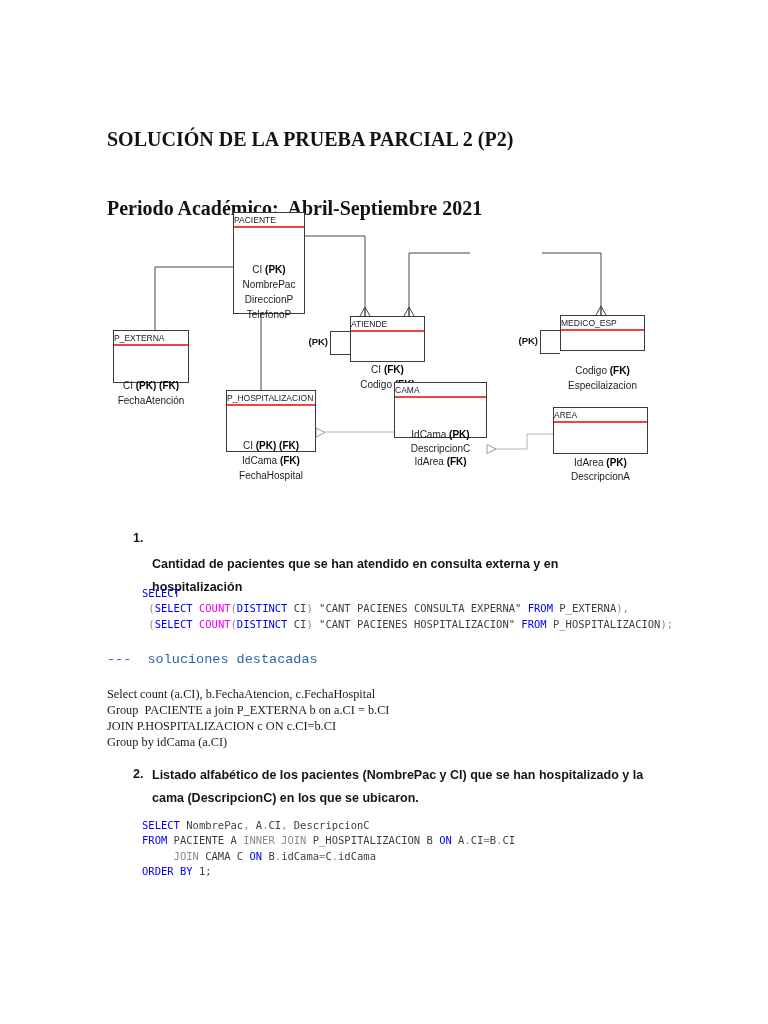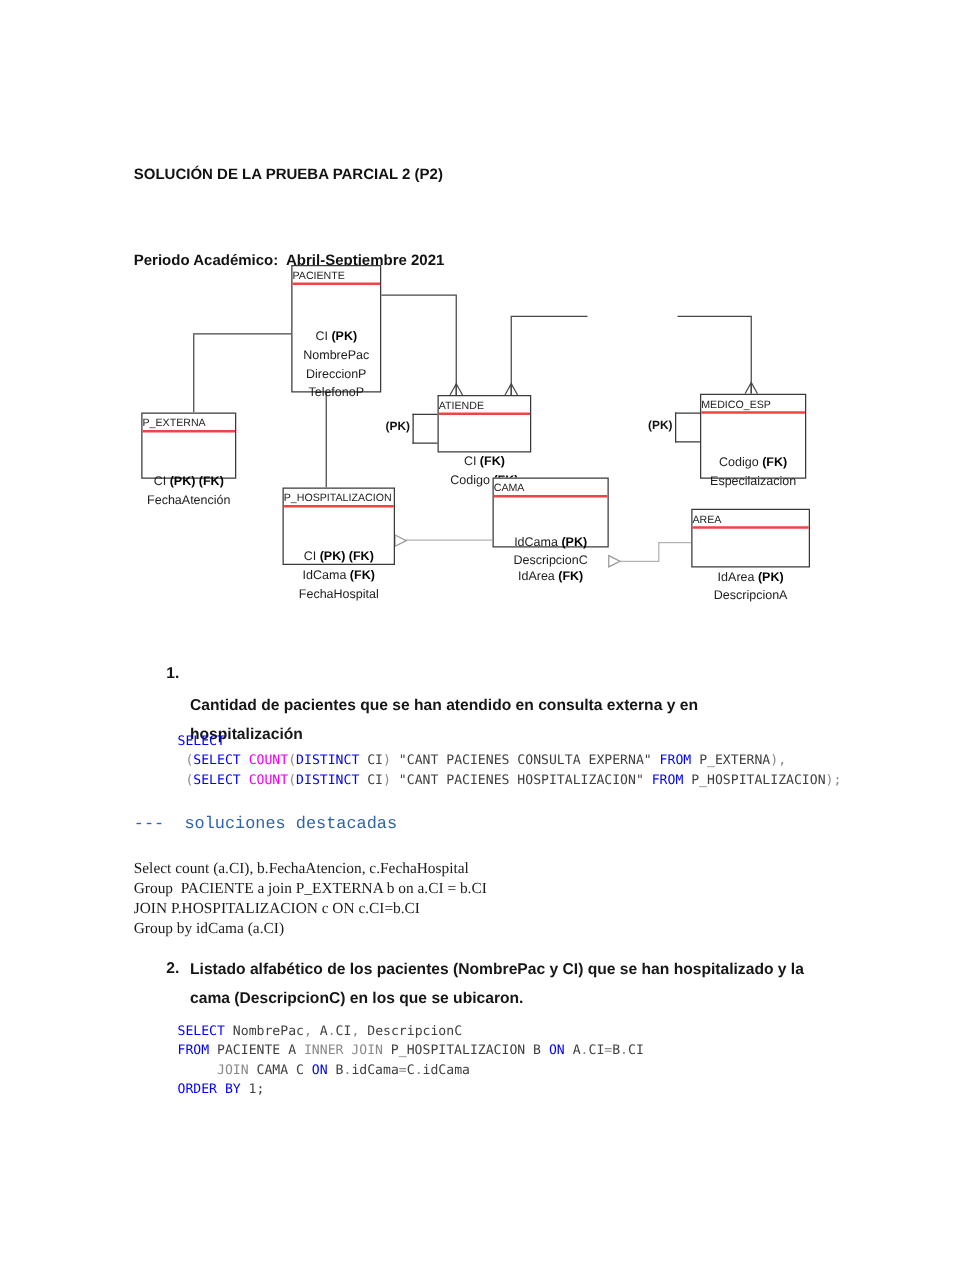--- a/index.html
+++ b/index.html
@@ -1,20 +1,20 @@
 <!DOCTYPE html>
 <html><head>
 <meta charset="utf-8">
 <style>
   html,body{margin:0;padding:0;background:#ffffff;}
   .page{position:relative;width:768px;height:1024px;background:#ffffff;overflow:hidden;
         font-family:"Liberation Sans",sans-serif;}
   
-  .doc-title{position:absolute;left:107px;top:82px;font-family:Liberation Sans, sans-serif;
-             font-weight:bold;font-size:12px;line-height:23px;color:#121212;white-space:pre;}
+  .doc-title{position:absolute;left:107px;top:82px;font-family:Liberation Serif, serif;
+             font-weight:bold;font-size:20px;line-height:23px;color:#121212;white-space:pre;}
   
   svg.connectors{position:absolute;left:0;top:0;pointer-events:none;}
   .entity{position:absolute;background:#fff;border:1px solid #3a3a3a;box-sizing:border-box;}
   .ehead{border-bottom:2px solid #ef4444;text-align:left;font-size:8.5px;color:#222;
          padding:2px 0 1px 0;white-space:nowrap;}
   .ebody{text-align:center;font-size:10px;color:#1c1c1c;margin-top:29px;}
   .attr{line-height:15px;white-space:nowrap;}
   .pk-side{position:absolute;font-size:9.5px;font-weight:bold;color:#111;text-align:right;}
   .pk-bracket{position:absolute;border:1px solid #3a3a3a;border-right:none;box-sizing:border-box;}
   
@@ -84,21 +84,21 @@
   <div class="entity" style="left:350px;top:316px;width:75px;height:46px">
     <div class="ehead">ATIENDE</div>
     <div class="ebody" style="padding-top:2px">
       <div class="attr" style="line-height:14.5px"><span class="c-n">CI </span><span class="c-b">(FK)</span></div>
       <div class="attr" style="line-height:14.5px"><span class="c-n">Codigo </span><span class="c-b">(FK)</span></div>
     </div>
   </div>
   <div class="pk-side" style="left:302px;top:336px;width:26px">(PK)</div>
   <div class="pk-bracket" style="left:330px;top:331px;width:20px;height:24px"></div>
 
-  <div class="entity" style="left:560px;top:315px;width:85px;height:68px">
+  <div class="entity" style="left:560px;top:315px;width:85px;height:36px">
     <div class="ehead">MEDICO_ESP</div>
     <div class="ebody" style="padding-top:3px">
       <div class="attr"><span class="c-n">Codigo </span><span class="c-b">(FK)</span></div>
       <div class="attr"><span class="c-n">Especilaizacion</span></div>
     </div>
   </div>
   <div class="pk-side" style="left:512px;top:335px;width:26px">(PK)</div>
   <div class="pk-bracket" style="left:540px;top:330px;width:20px;height:24px"></div>
 
   <div class="entity" style="left:226px;top:390px;width:90px;height:62px">

